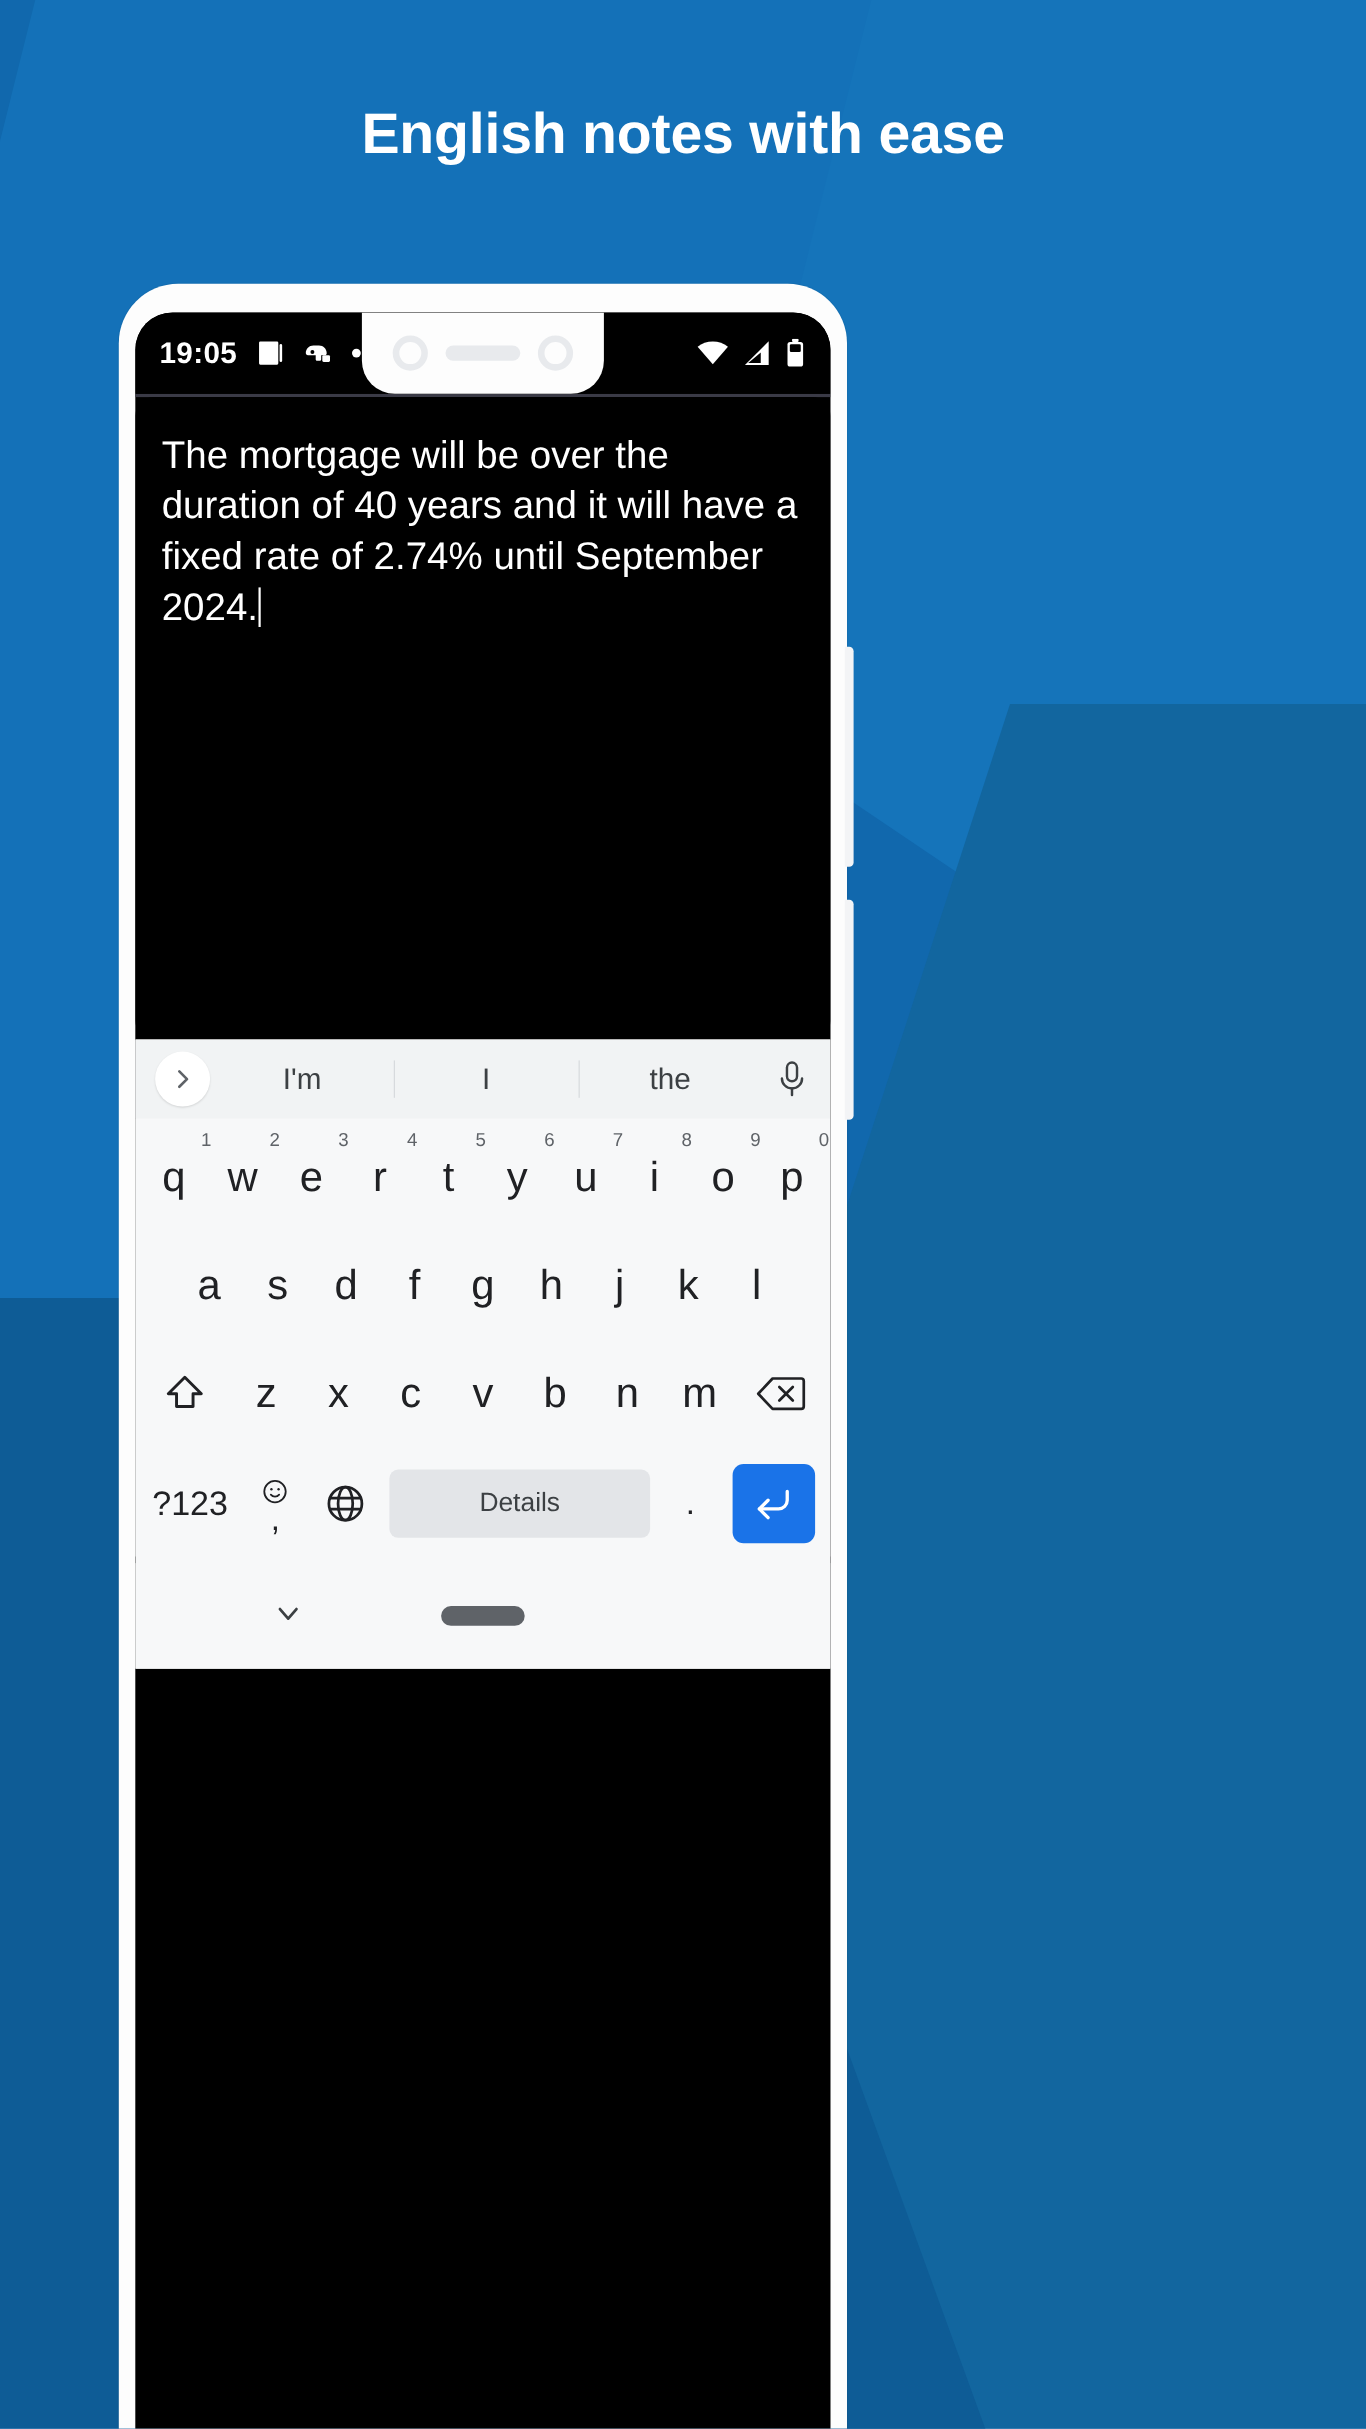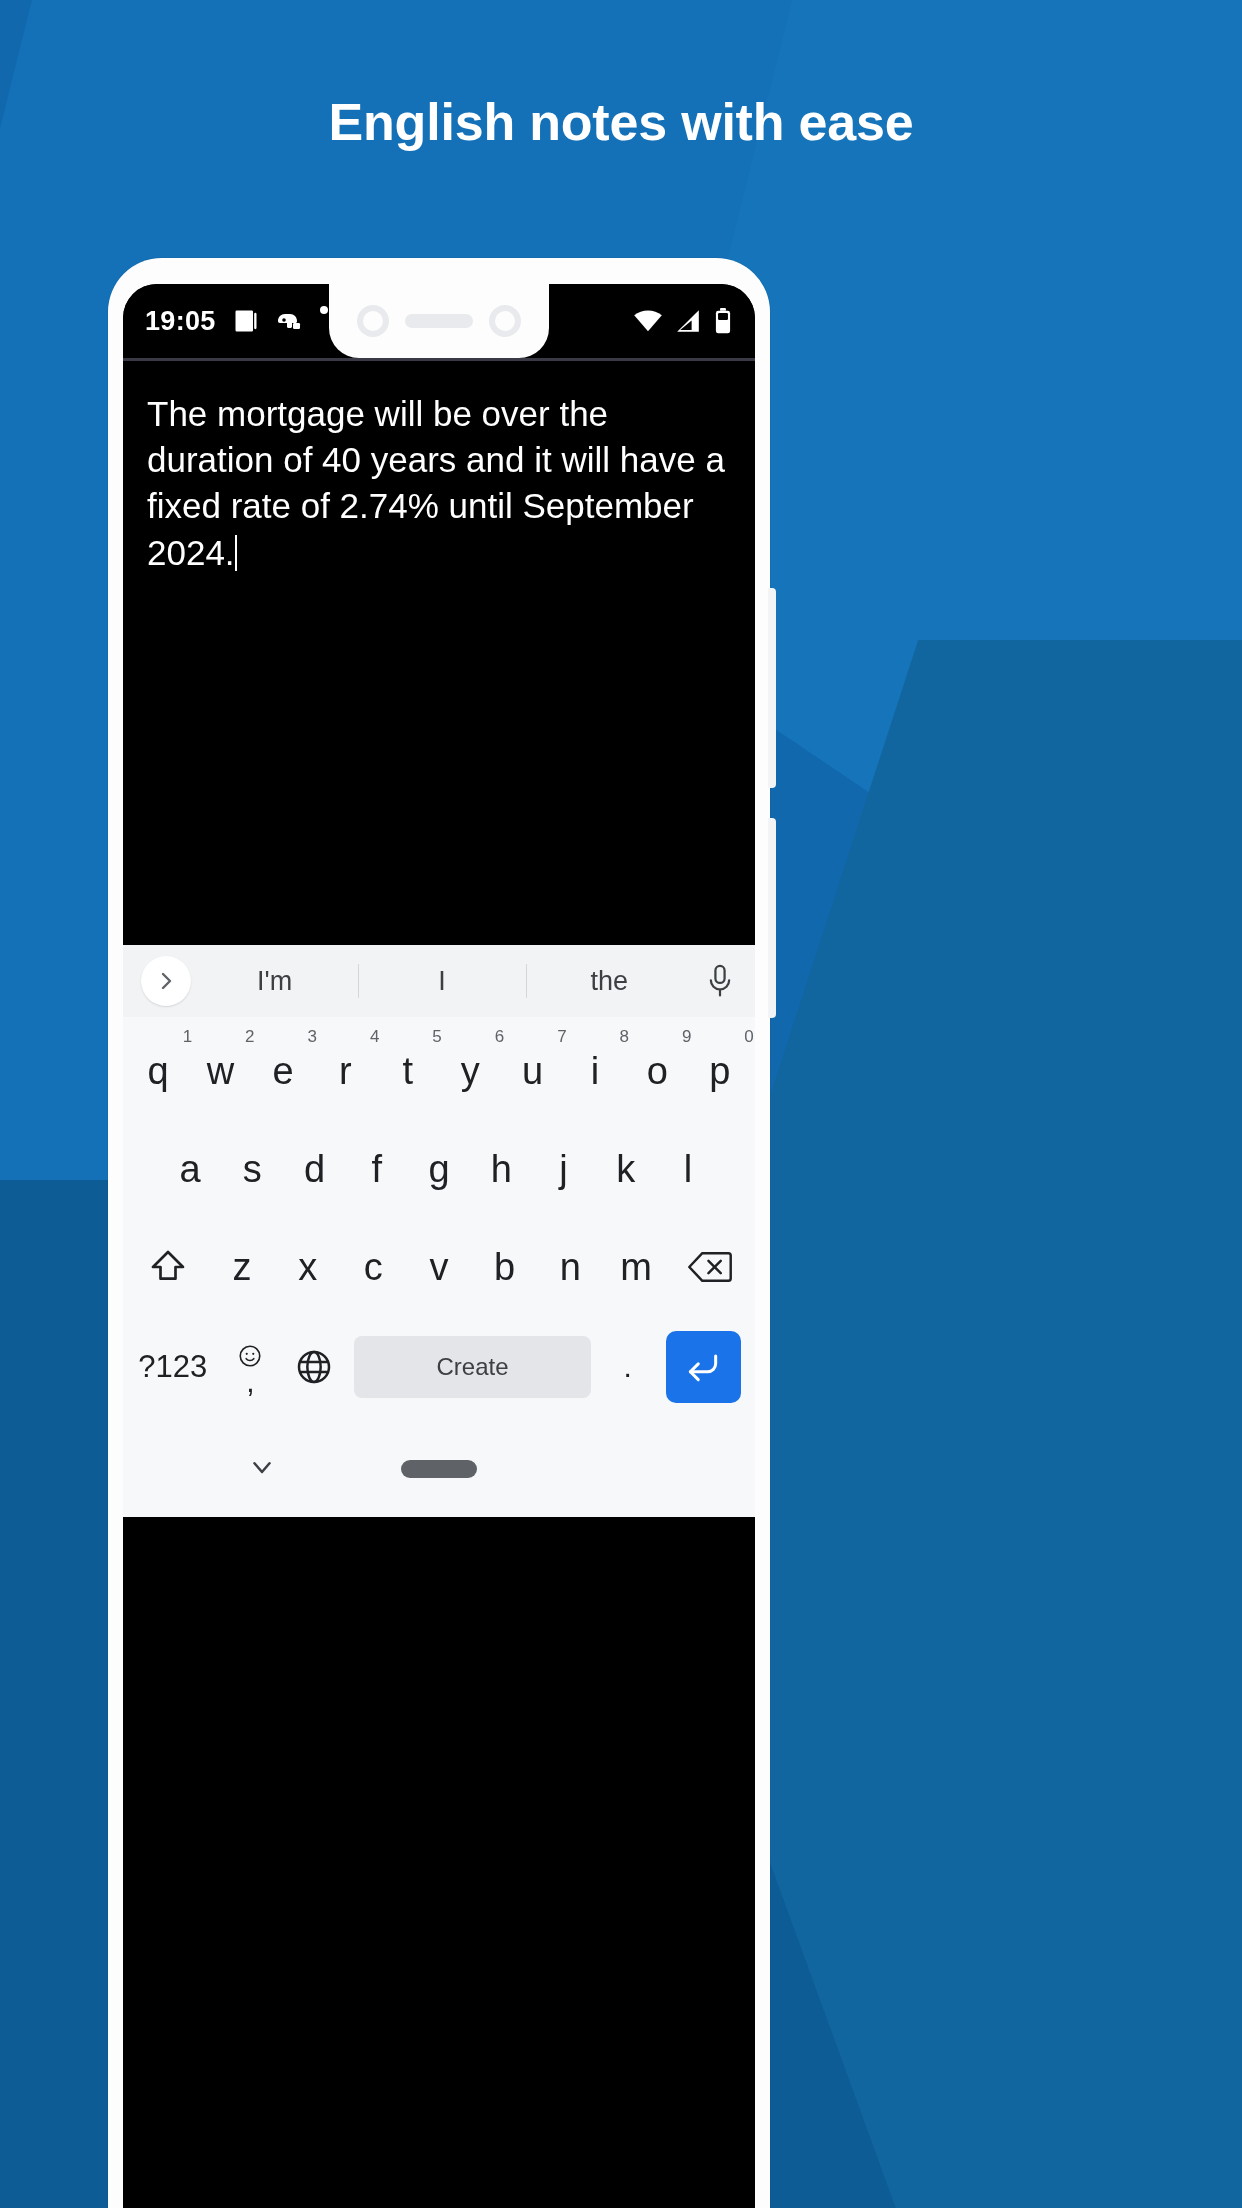--- a/index.html
+++ b/index.html
@@ -77,21 +77,21 @@
   
   .statusbar {
     position: relative;
     height: 74px;
     background: #000;
     color: #fff;
     display: flex;
     align-items: center;
     padding: 0 22px;
   }
-  .sb-left { display: flex; gap: 16px; }
+  .sb-left { display: flex; align-items: center; gap: 16px; }
   .sb-time { font-size: 27px; font-weight: bold; letter-spacing: 0.3px; }
   .sb-icon { display: inline-flex; align-items: center; }
   .sb-dot { width: 8px; height: 8px; background: #fff; border-radius: 50%; }
   .sb-right { margin-left: auto; display: flex; align-items: center; gap: 11px; }
 
   
   .notch {
     position: absolute;
     left: 50%; top: 0;
     transform: translateX(-50%);
@@ -451,21 +451,21 @@
             </span>
             <span class="key k-globe">
               <svg width="40" height="40" viewBox="0 0 24 24" fill="none" stroke="#202124" stroke-width="1.5">
                 <circle cx="12" cy="12" r="9"></circle>
                 <ellipse cx="12" cy="12" rx="4" ry="9"></ellipse>
                 <line x1="3" y1="9" x2="21" y2="9"></line>
                 <line x1="3" y1="15" x2="21" y2="15"></line>
               </svg>
             </span>
             <span class="key k-space">
-              <span class="spacebar">Create</span>
+              <span class="spacebar">Details</span>
             </span>
             <span class="key k-period">.</span>
             <span class="key k-enter">
               <span class="enterkey">
                 <svg width="38" height="38" viewBox="0 0 24 24" fill="none" stroke="#fff" stroke-width="1.9" stroke-linecap="round" stroke-linejoin="round">
                   <polyline points="9,10 4,15 9,20"></polyline>
                   <path d="M4 15h11a5 5 0 0 0 5-5V5"></path>
                 </svg>
               </span>
             </span>

